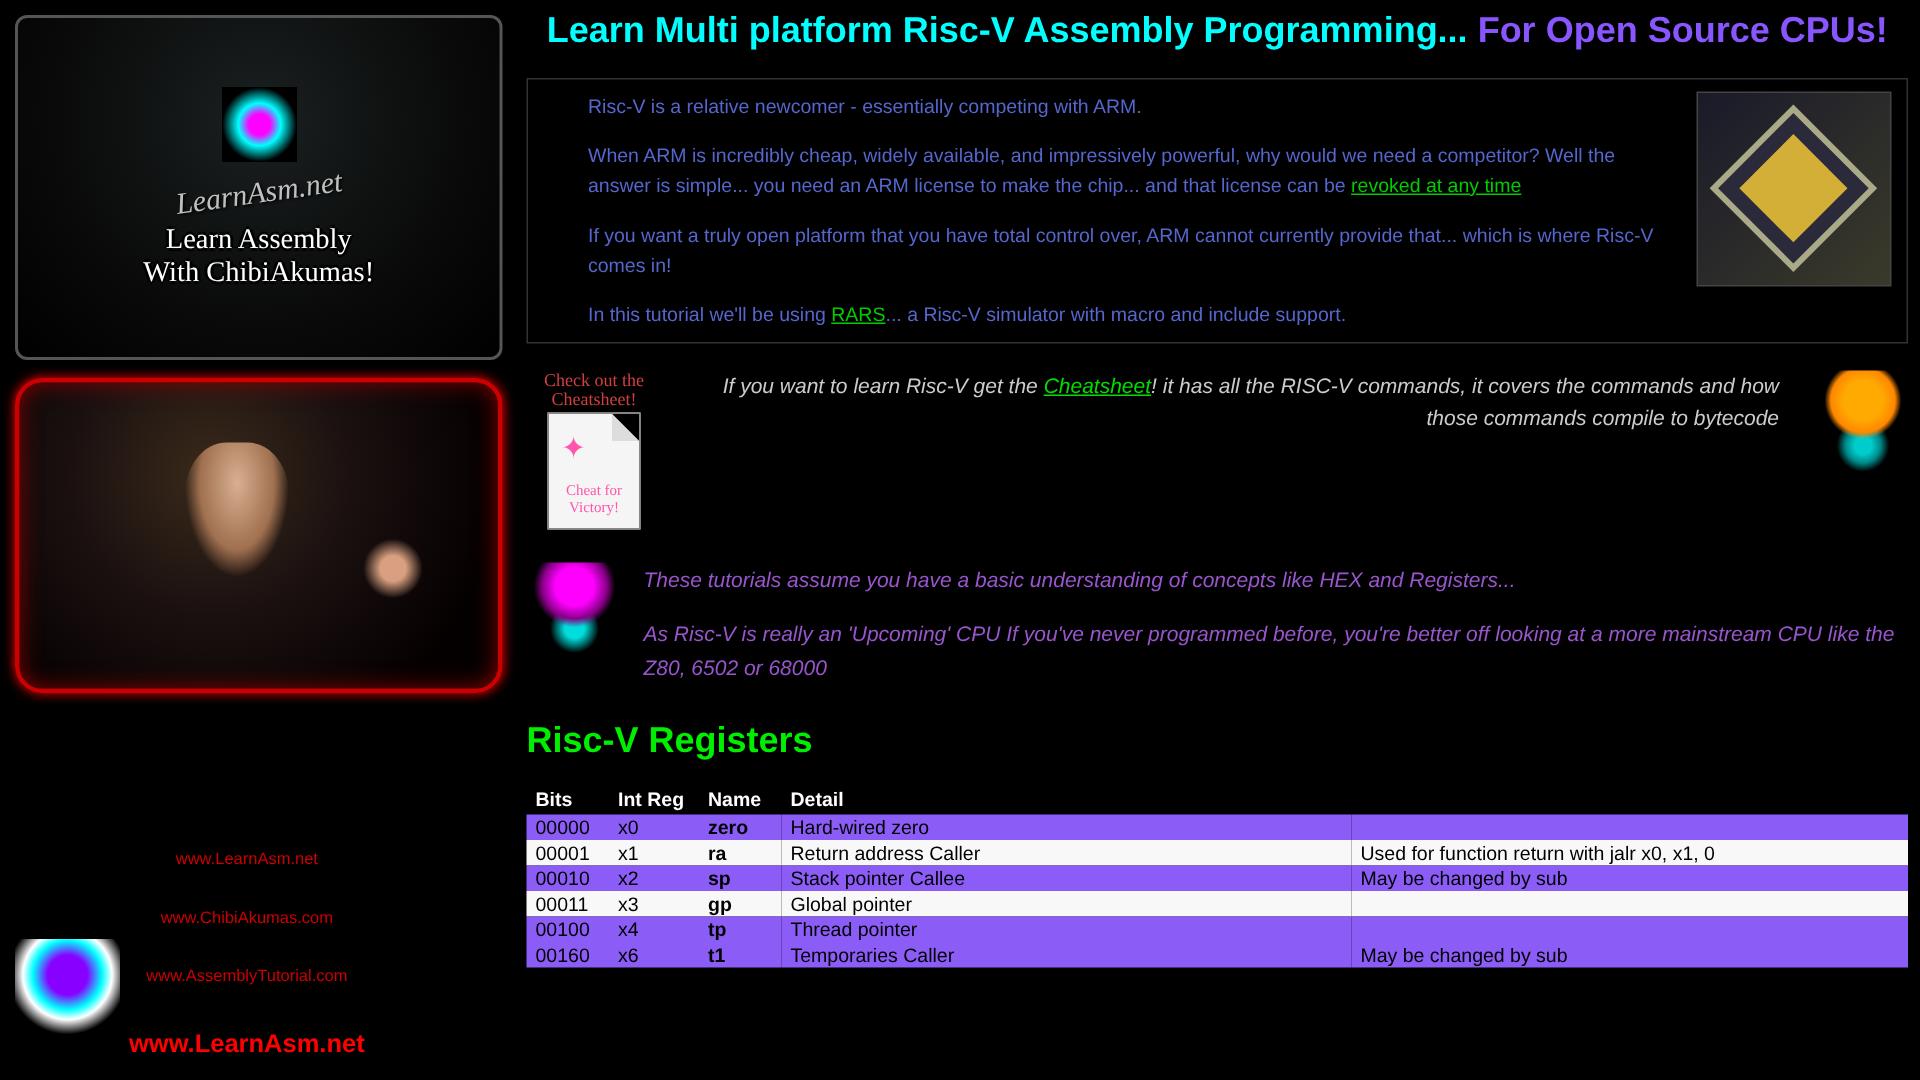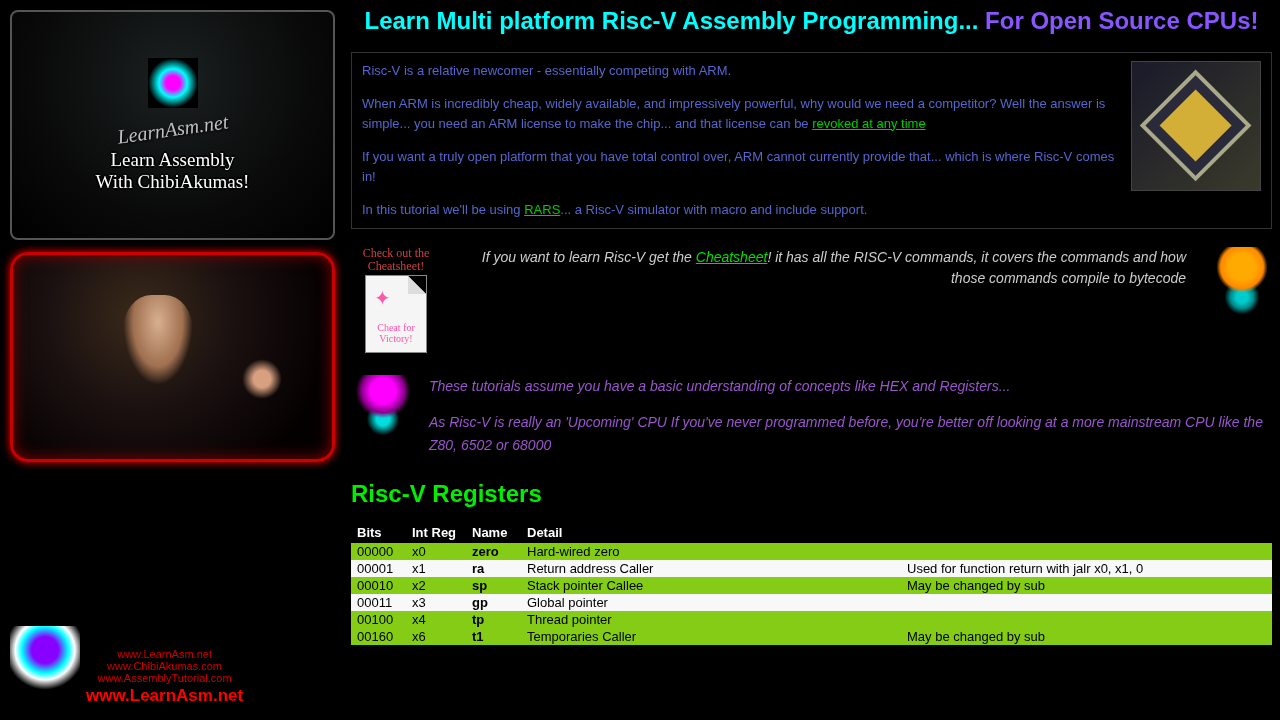--- a/index.html
+++ b/index.html
@@ -93,20 +93,21 @@
   .footer-sprite {
     width: 70px;
     height: 80px;
     background: radial-gradient(circle at 50% 30%, #80f 20%, #0ff 35%, #fff 45%, transparent 60%);
   }
   .footer-links {
     display: flex;
     flex-direction: column;
     align-items: center;
     font-size: 11px;
+    gap: 27px;
   }
   .footer-links a { color: #c00; text-decoration: none; }
   .footer-main { color: #f00; font-size: 17px; font-weight: bold; margin-top: 2px; }
   .main {
     flex: 1;
     padding: 4px 8px 0 6px;
     overflow: hidden;
   }
   .title {
     text-align: center;
@@ -118,21 +119,21 @@
   .title-cyan { color: #00ffff; }
   .title-purple { color: #8855ff; }
   .intro-box {
     border: 1px solid #333;
     padding: 8px 10px;
     display: flex;
     gap: 10px;
     margin-bottom: 18px;
   }
   .intro-text { flex: 1; color: #5566cc; line-height: 1.5; font-size: 13px; }
-  .intro-text p { margin-bottom: 14px; }
+  .intro-text p { margin-bottom: 14px; margin-left: 30px; }
   .intro-text a { color: #00cc00; text-decoration: underline; }
   .chip-img {
     width: 130px;
     height: 130px;
     background: linear-gradient(135deg, #1a1a2a 0%, #3a3a2a 100%);
     border: 1px solid #444;
     flex-shrink: 0;
     position: relative;
   }
   .chip-img::after {
@@ -254,21 +255,21 @@
     background: #000;
     color: #fff;
     text-align: left;
     padding: 3px 6px;
     font-weight: bold;
   }
   tbody td {
     padding: 1px 6px;
     color: #000;
   }
-  tbody tr.even { background: #84cc16; }
+  tbody tr.even { background: #8b5cf6; }
   tbody tr.odd { background: #f8f8f8; }
   tbody tr.hl td:nth-child(3) { font-weight: bold; }
   .name-bold { font-weight: bold; }
   td.col-bits { width: 55px; }
   td.col-reg { width: 60px; }
   td.col-name { width: 55px; }
   td.col-detail { width: 380px; }
 </style>
 </head>
 <body>

